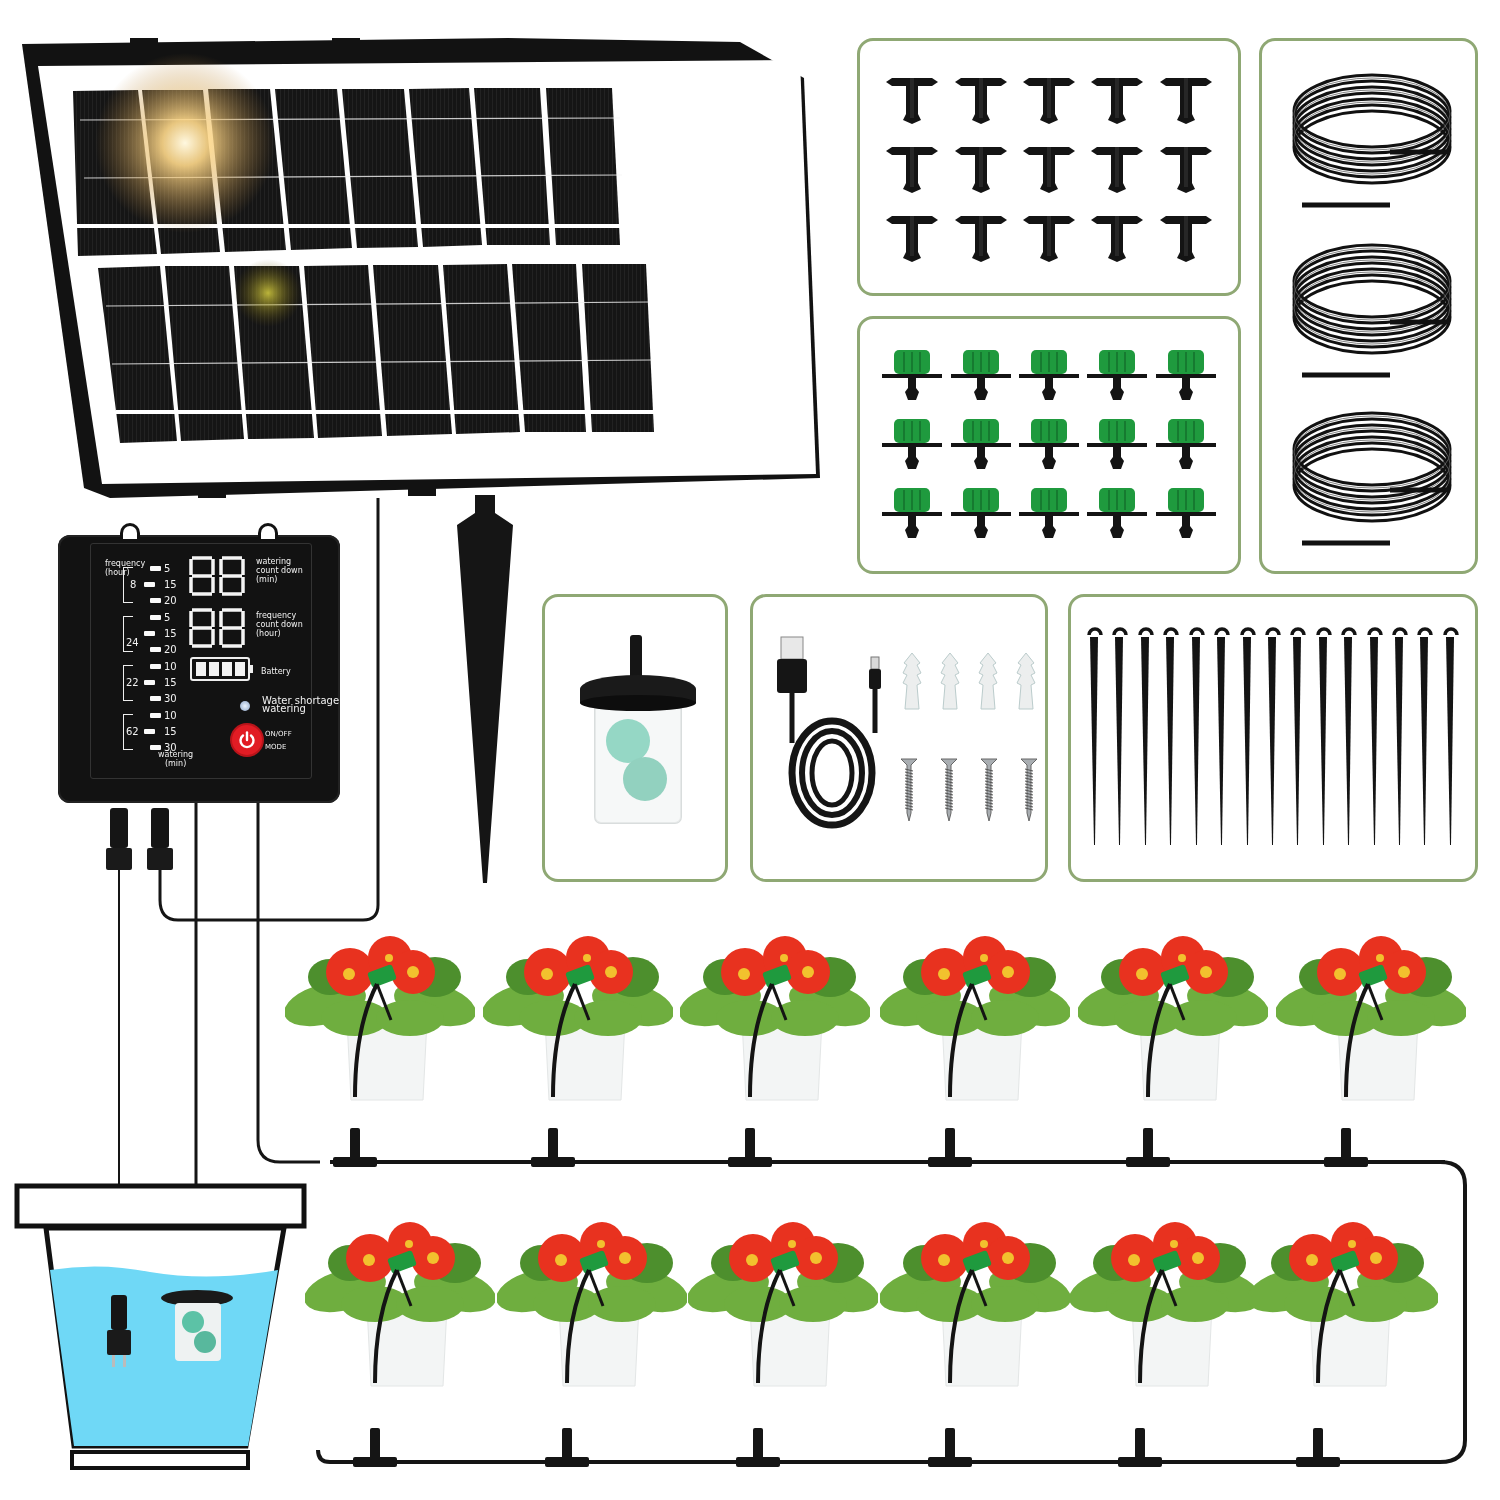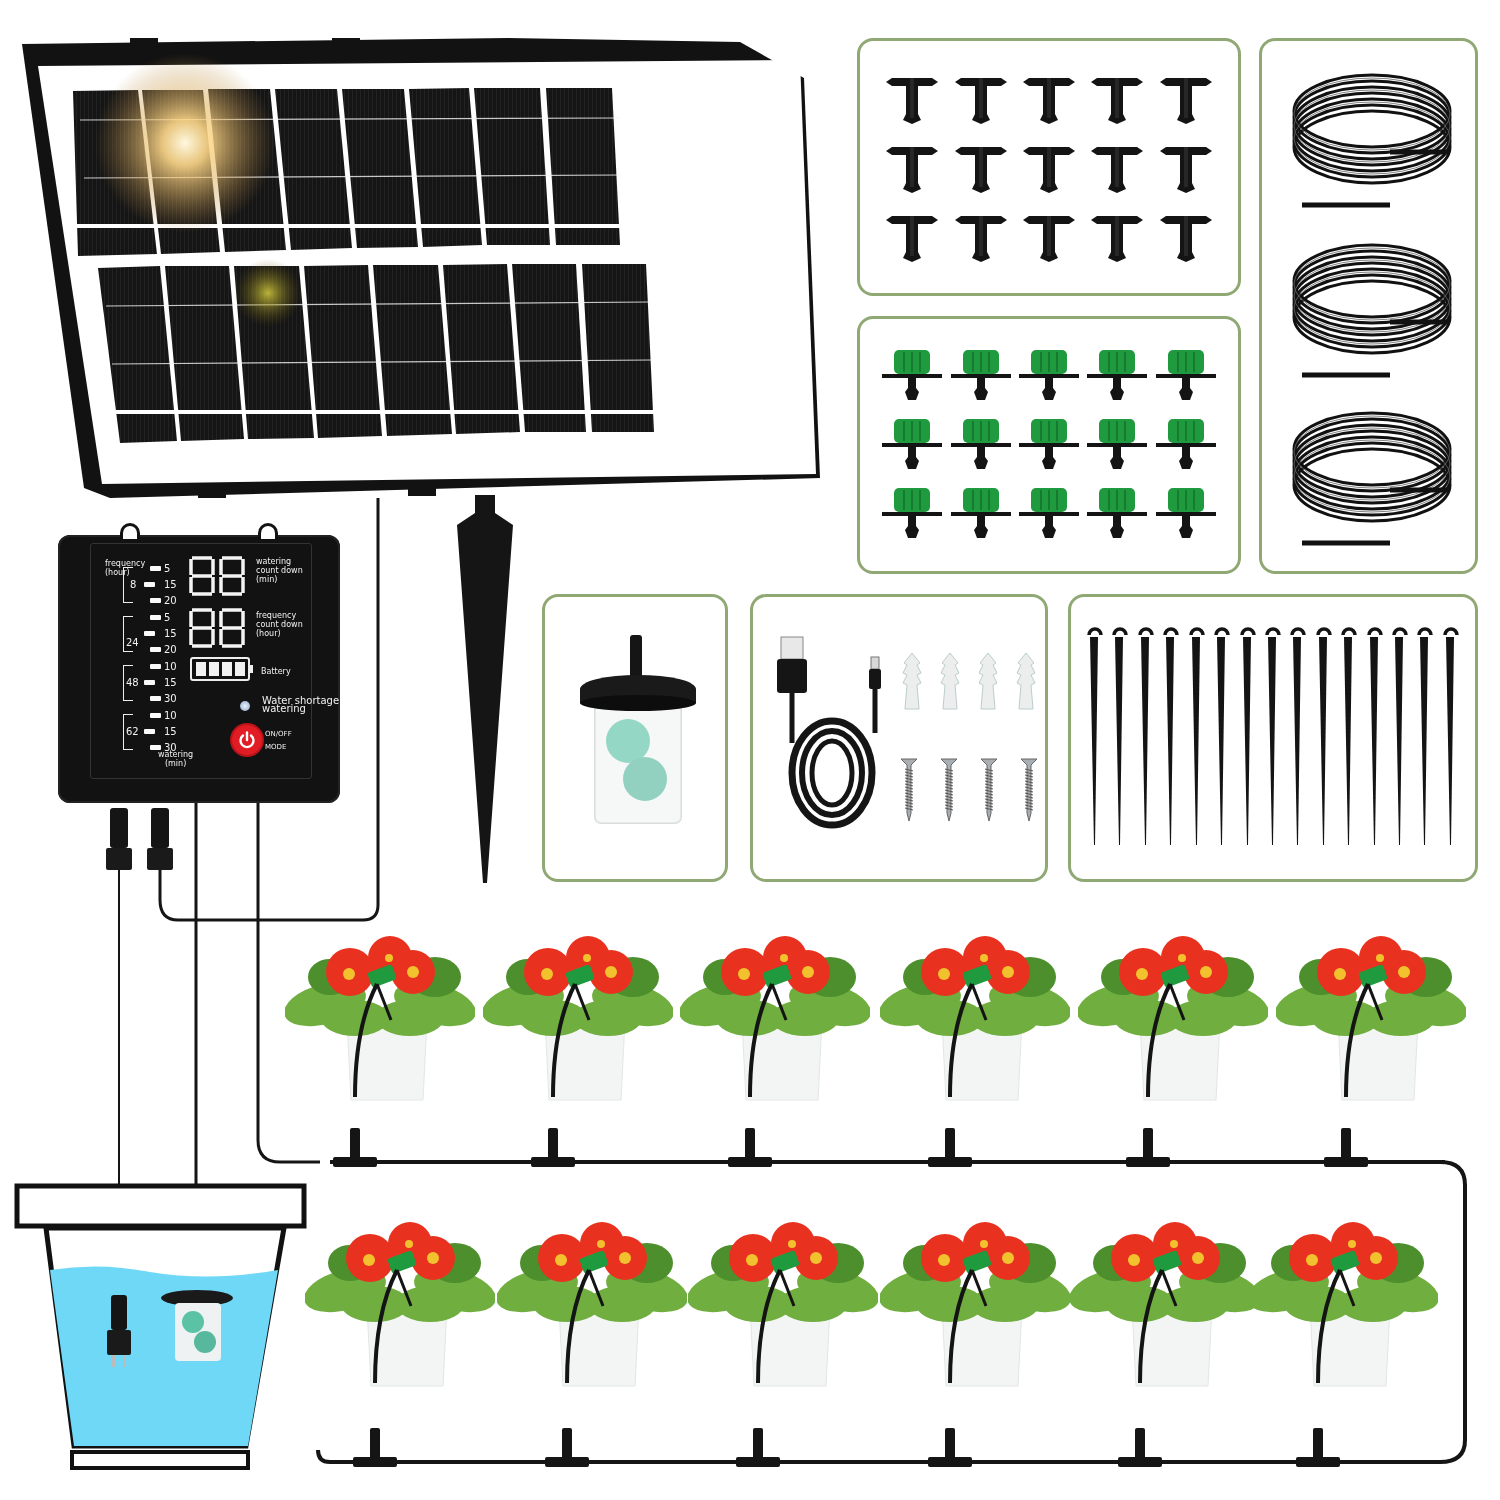--- a/index.html
+++ b/index.html
@@ -1018,21 +1018,21 @@
       <div class="ctrl-num" style="left:106px;top:60px">20</div>
       <div class="bracket" style="left:65px;top:81px;height:36px"></div>
       <div class="ctrl-num" style="left:68px;top:102px">24</div>
       <div class="led-bar" style="left:92px;top:80px"></div>
       <div class="ctrl-num" style="left:106px;top:77px">5</div>
       <div class="led-bar" style="left:86px;top:96px"></div>
       <div class="ctrl-num" style="left:106px;top:93px">15</div>
       <div class="led-bar" style="left:92px;top:112px"></div>
       <div class="ctrl-num" style="left:106px;top:109px">20</div>
       <div class="bracket" style="left:65px;top:130px;height:36px"></div>
-      <div class="ctrl-num" style="left:68px;top:142px">48</div>
+      <div class="ctrl-num" style="left:68px;top:142px">22</div>
       <div class="led-bar" style="left:92px;top:129px"></div>
       <div class="ctrl-num" style="left:106px;top:126px">10</div>
       <div class="led-bar" style="left:86px;top:145px"></div>
       <div class="ctrl-num" style="left:106px;top:142px">15</div>
       <div class="led-bar" style="left:92px;top:161px"></div>
       <div class="ctrl-num" style="left:106px;top:158px">30</div>
       <div class="bracket" style="left:65px;top:179px;height:36px"></div>
       <div class="ctrl-num" style="left:68px;top:191px">62</div>
       <div class="led-bar" style="left:92px;top:178px"></div>
       <div class="ctrl-num" style="left:106px;top:175px">10</div>

